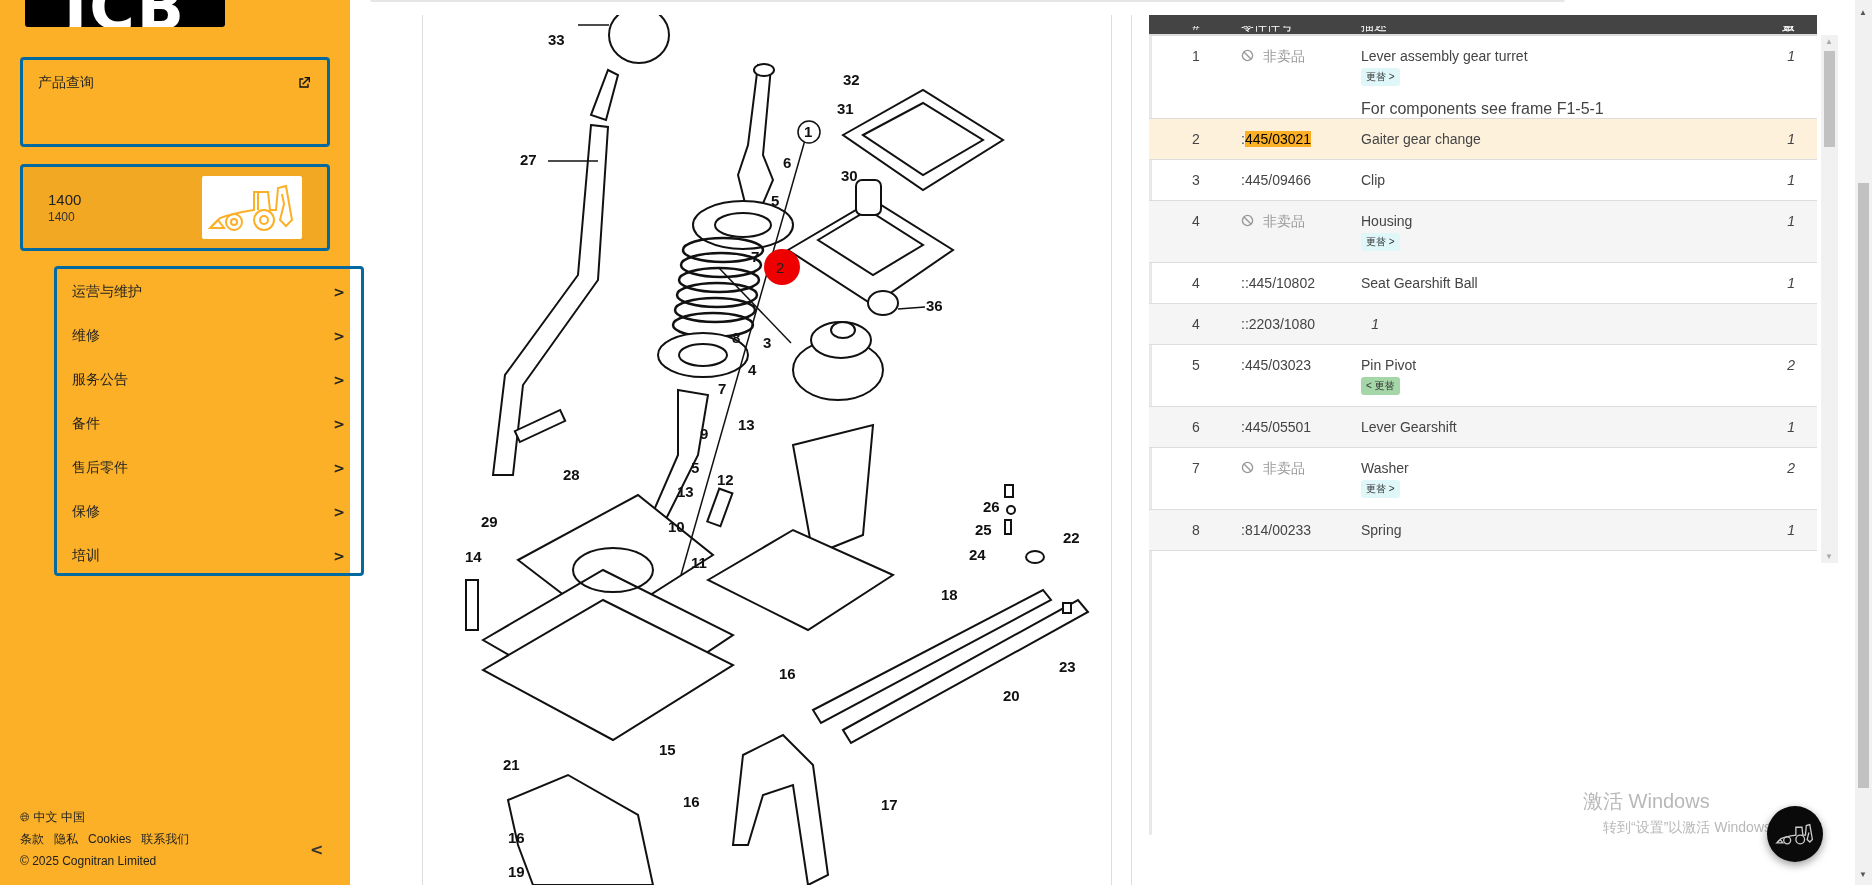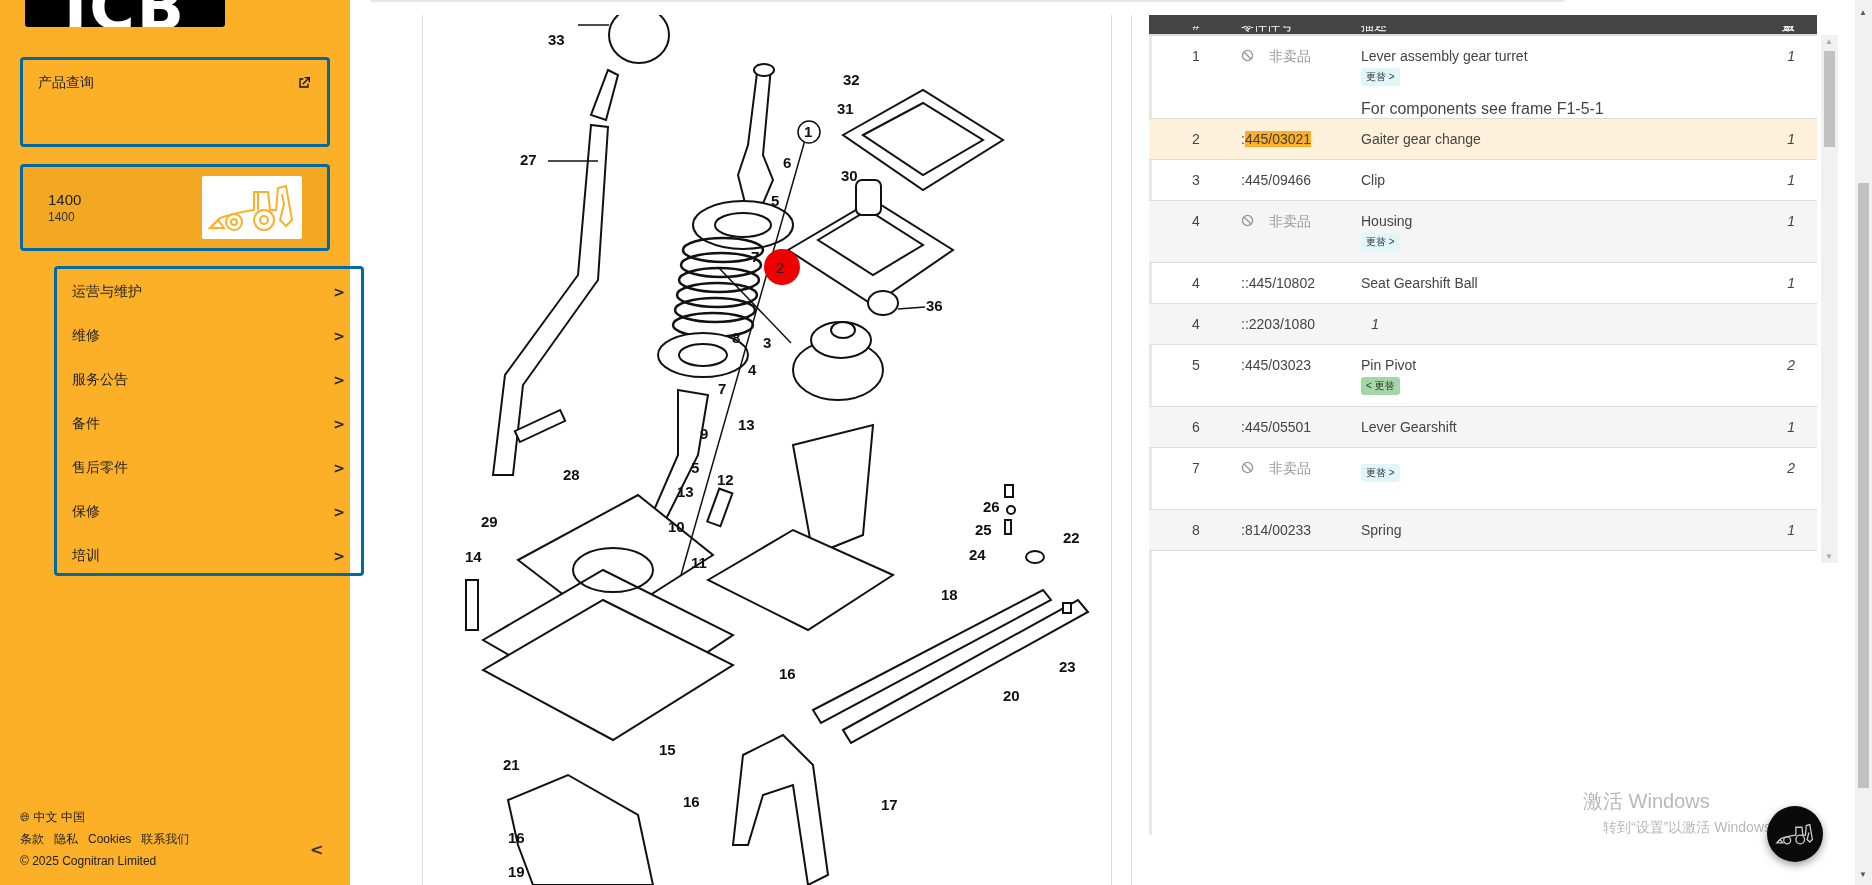--- a/index.html
+++ b/index.html
@@ -39,22 +39,22 @@
   .thead { height: 19px; background: #444; color: #fff; display: flex; font-size: 13px; align-items: flex-end; }
   .thead div { overflow: hidden; height: 8px; line-height: 0px; }
   .tbody { position: absolute; left: 0; top: 19px; width: 668px; border-top: 2px solid #ddd; }
   .trow { display: flex; border-bottom: 1px solid #ddd; font-size: 14px; color: #444; padding-top: 12px; }
   .trow.alt { background: #f5f5f5; }
   .trow.sel { background: #fef1dc; }
   .c-num { width: 92px; text-align: center; padding-left: 2px; }
   .c-part { width: 120px; padding-left: 0; }
   .c-desc { flex: 1; padding-left: 0; }
   .c-qty { width: 40px; text-align: right; padding-right: 22px; font-style: italic; }
-  .nfs { color: #999; display: inline-flex; align-items: center; gap: 15px; }
-  .hl { background: #fbb027; color: #404040; margin-top: 12px; }
+  .nfs { color: #999; display: inline-flex; align-items: center; gap: 9px; }
+  .hl { background: #fbb027; color: #000000; margin-top: 12px; }
   .badge { display: inline-block; font-size: 10px; padding: 2px 5px; border-radius: 3px; margin-top: 4px; }
   .badge.rep { background: #e0f7fa; color: #333; }
   .badge.repd { background: #a5d6a7; color: #333; }
   .note { font-size: 16px; color: #444; margin-top: 14px; }
   .inner-scroll { position: absolute; left: 1821px; top: 35px; width: 17px; height: 528px; background: #f1f1f1; }
   .inner-scroll .thumb { position: absolute; left: 3px; top: 16px; width: 11px; height: 96px; background: #c1c1c1; }
   .inner-scroll .up, .inner-scroll .down { position: absolute; left: 4px; font-size: 8px; color: #aaa; }
   .page-scroll { position: absolute; left: 1855px; top: 0; width: 17px; height: 885px; background: #f1f1f1; }
   .page-scroll .thumb { position: absolute; left: 3px; top: 183px; width: 11px; height: 605px; background: #c1c1c1; }
   .page-scroll .up, .page-scroll .down { position: absolute; left: 4px; font-size: 8px; color: #555; }
@@ -346,21 +346,21 @@
       </div>
       <div class="trow" style="min-height: 62px;">
         <div class="c-num">7</div>
         <div class="c-part"><span class="nfs">
             <span><svg width="13" height="13" viewBox="0 0 14 14">
                 <circle cx="7" cy="7" r="5.5" fill="none" stroke="#999" stroke-width="1.5"></circle>
                 <line x1="3" y1="3" x2="11" y2="11" stroke="#999" stroke-width="1.5"></line>
               </svg></span>
             <span>非卖品</span>
           </span></div>
-        <div class="c-desc"><span class="badge rep">更替 &gt;</span></div>
+        <div class="c-desc"><div>Washer</div><span class="badge rep">更替 &gt;</span></div>
         <div class="c-qty">2</div>
       </div>
       <div class="trow alt" style="min-height: 41px;">
         <div class="c-num">8</div>
         <div class="c-part">:814/00233</div>
         <div class="c-desc">
           <div>Spring</div>
         </div>
         <div class="c-qty">1</div>
       </div>

